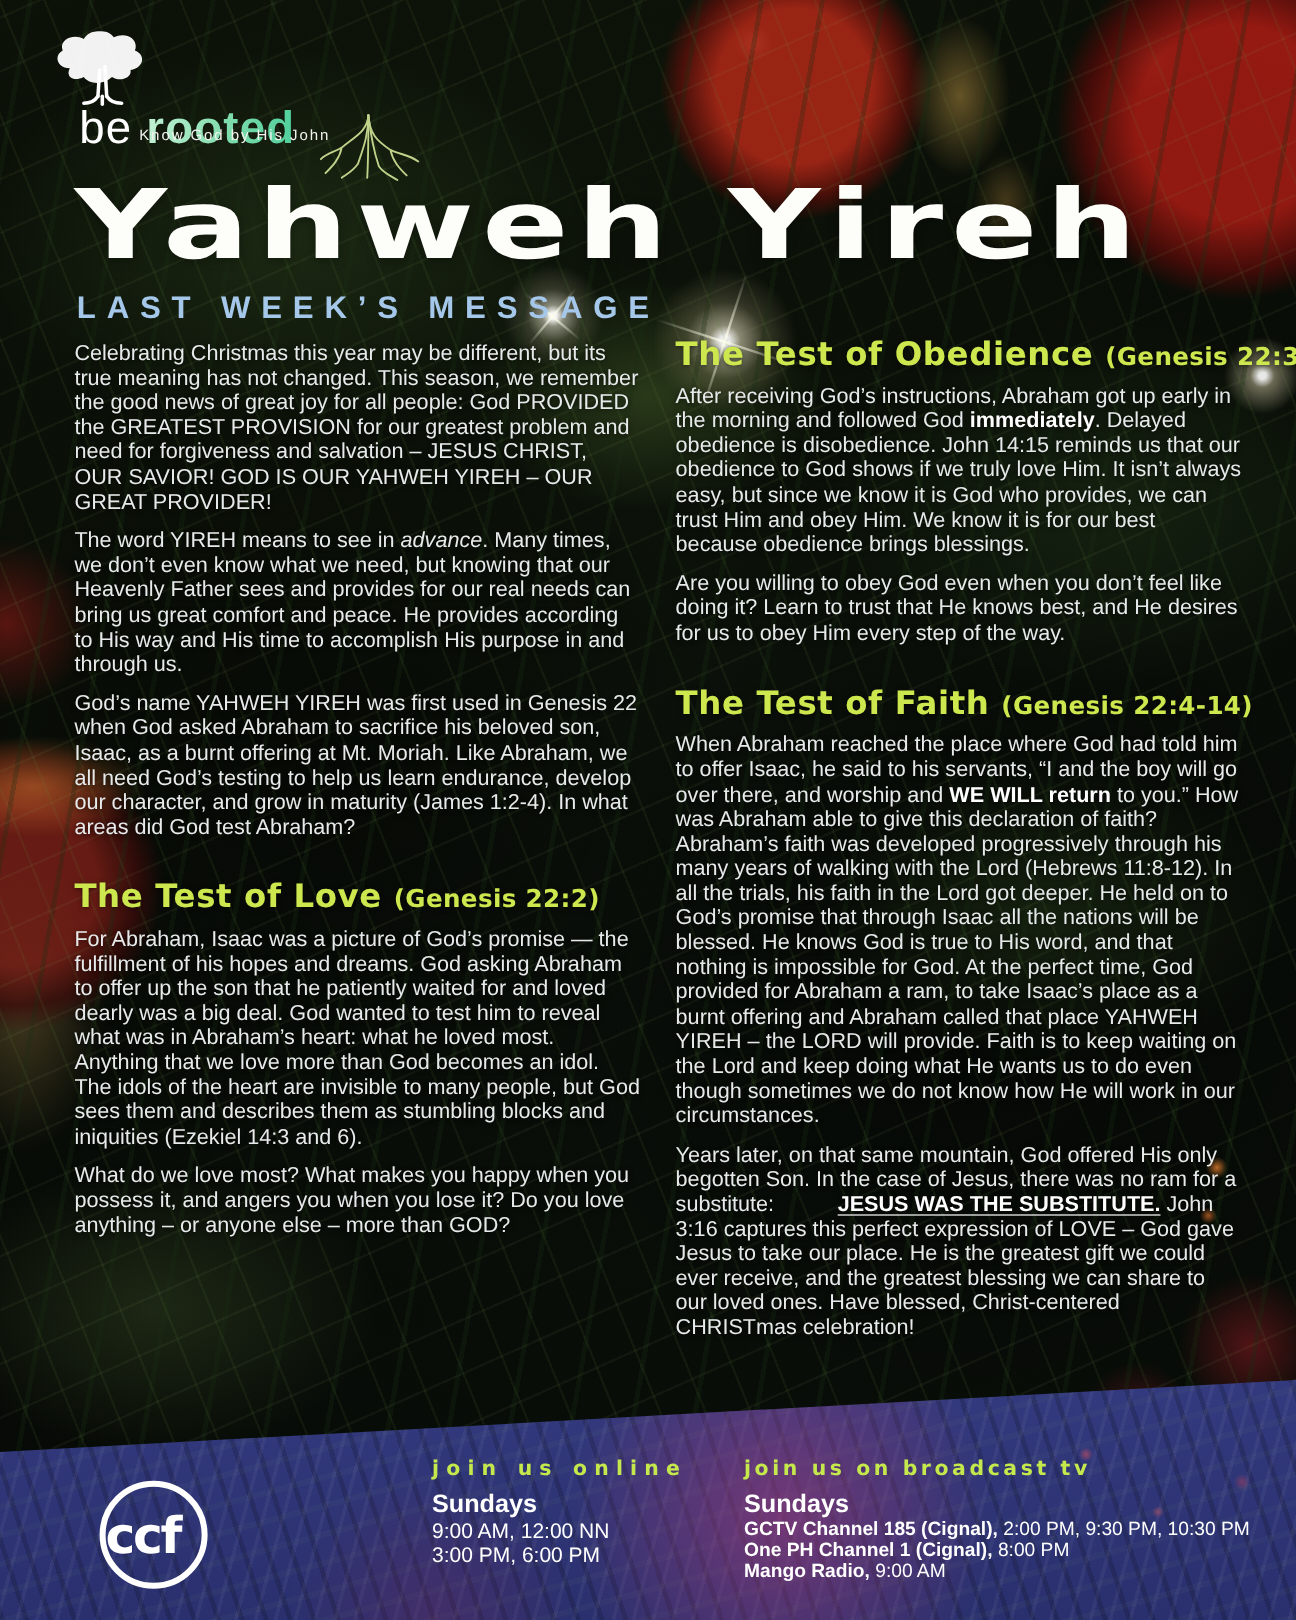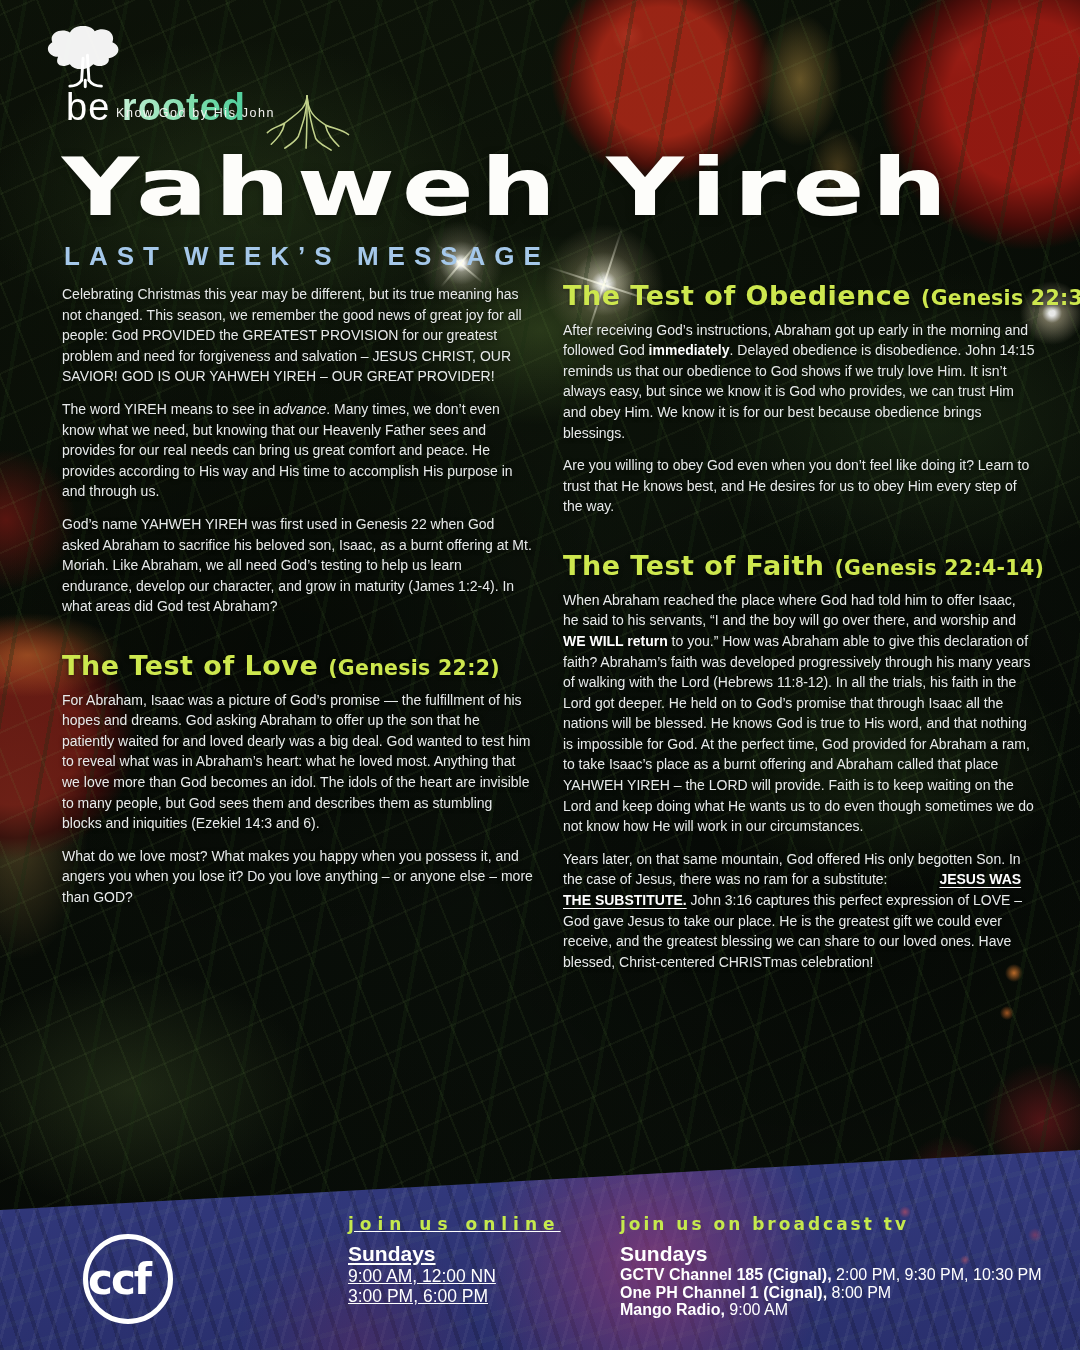--- a/index.html
+++ b/index.html
@@ -96,21 +96,21 @@
     text-shadow:0 2px 8px rgba(0,0,0,.35);
   }
   .subtitle{
     position:absolute;left:64px;top:241px;
     font-size:26px;font-weight:700;letter-spacing:9px;color:var(--subtitle_blue);white-space:nowrap;
   }
   
   .col{position:absolute;width:472px;color:var(--body_text);}
   .col-left{left:62px;top:284px;}
   .col-right{left:563px;top:281px;}
-  .col p{font-size:14px;line-height:20.6px;margin:0 0 12px;text-shadow:0 1px 4px rgba(0,0,0,.6);}
+  .col p{font-size:18px;line-height:20.6px;margin:0 0 12px;text-shadow:0 1px 4px rgba(0,0,0,.6);}
   .col h2{
     color:var(--heading_green);font-size:27px;font-weight:700;letter-spacing:.5px;
     margin:34px 0 9px;line-height:1.1;text-shadow:0 1px 4px rgba(0,0,0,.5);
     font-family:"DejaVu Sans","Liberation Sans",sans-serif;white-space:nowrap;
   }
   .col h2:first-child{margin-top:0;}
   .col h2 .ref{font-size:20.5px;letter-spacing:.3px;}
   .col i{font-style:italic;}
   .col b{font-weight:700;color:#fff;}
   .col .bu{font-weight:700;color:#fff;text-decoration:underline;text-underline-offset:3px;margin-left:48px;}
@@ -133,21 +133,21 @@
   .ccf-logo{
     position:absolute;left:83px;top:84px;width:90px;height:90px;border:5px solid #fff;border-radius:50%;
     display:flex;align-items:center;
     font-size:42px;font-weight:700;letter-spacing:-2px;color:#fff;
     font-family:"DejaVu Sans","Liberation Sans",sans-serif;
   }
   .f-heading{
     color:var(--accent_green);font-size:17px;font-weight:700;white-space:nowrap;
     font-family:"DejaVu Sans","Liberation Sans",sans-serif;
   }
-  .join-online{position:absolute;left:348px;top:64px;text-decoration:underline;}
+  .join-online{position:absolute;left:360px;top:64px;}
   .join-online .f-heading{letter-spacing:6px;}
   .join-broadcast{position:absolute;left:620px;top:64px;}
   .join-broadcast .f-heading{letter-spacing:3px;}
   .f-day{font-size:21px;font-weight:700;margin-top:8px;line-height:24px;}
   .f-times{font-size:17.5px;line-height:20px;}
   .f-line{font-size:16px;line-height:17.5px;white-space:nowrap;}
   .f-line b{font-weight:700;}
   .socials{position:absolute;left:578px;top:88px;}
   .social-row{display:flex;align-items:center;height:21px;margin-bottom:6px;}
   .social-row .txt{font-size:15px;font-weight:700;letter-spacing:1.8px;margin-left:9px;white-space:nowrap;}

